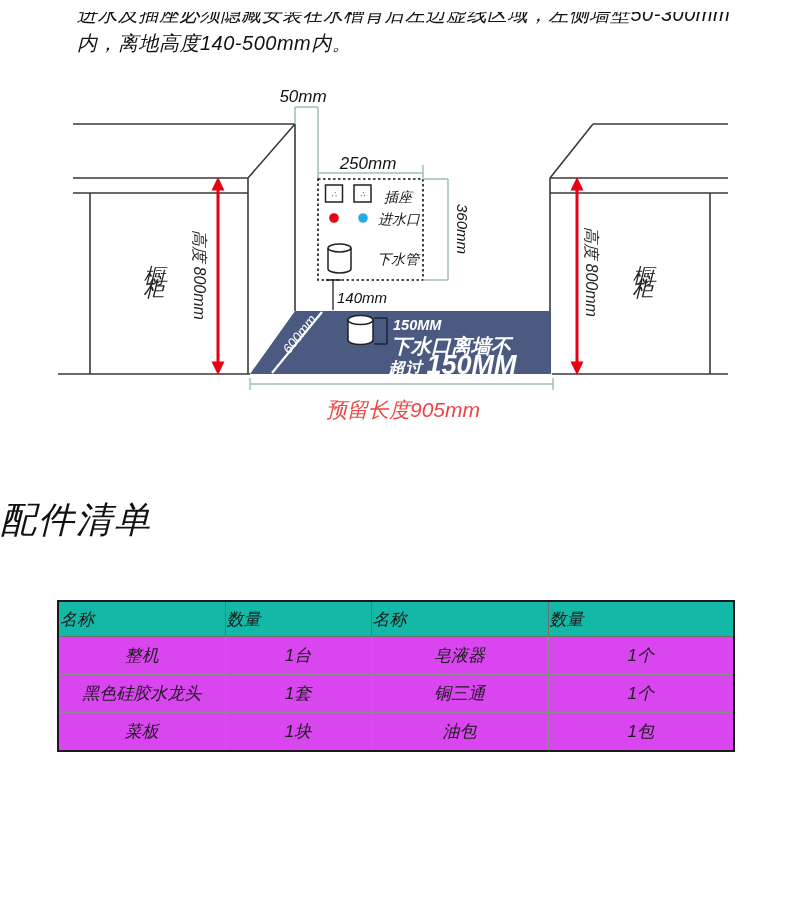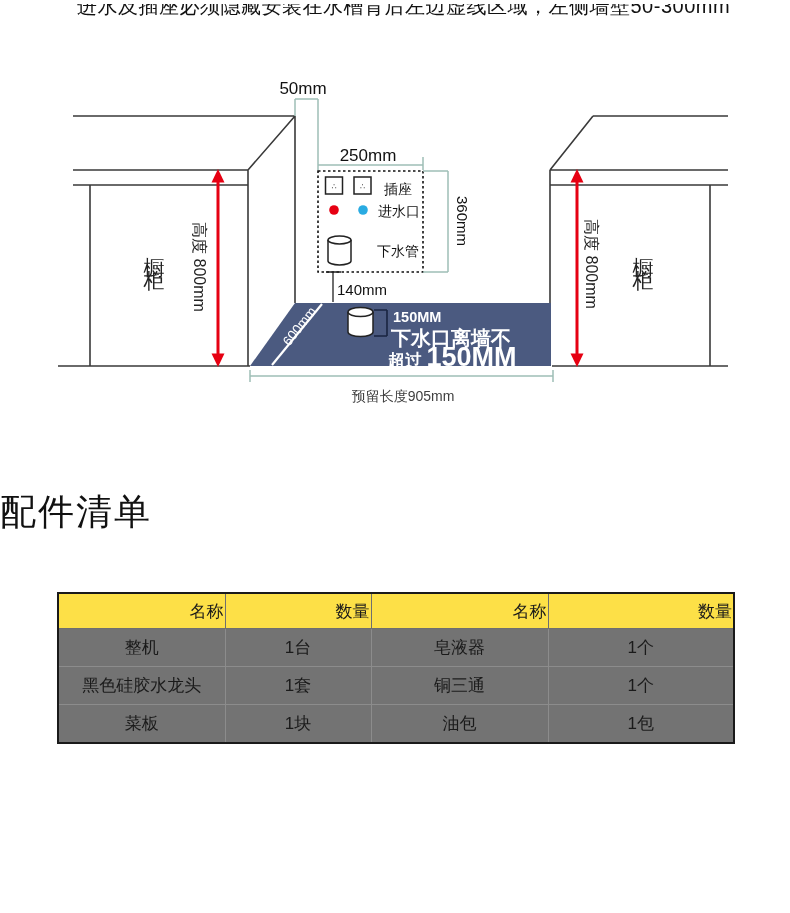--- a/index.html
+++ b/index.html
@@ -1,19 +1,19 @@
 <!DOCTYPE html>
 <html><head>
 <meta charset="utf-8">
 <style>
   html,body { margin:0; padding:0; background:#ffffff; }
   .page {
-    position:relative; width:790px; height:772px; margin:4px auto;
+    position:relative; width:790px; height:772px; margin:12px auto;
     background:#ffffff; overflow:hidden;
-    font-family:"Liberation Sans", sans-serif; color:#111;
+    font-family:"Liberation Sans", sans-serif; color:#111;font-style:italic;
   }
   
   .intro {
     position:absolute; top:-12px; left:77px; width:660px;
     font-size:20px; line-height:29px; color:#111; letter-spacing:0.5px;
   }
   
   .diagram { position:absolute; top:0; left:0; }
   .diagram text { font-family:"Liberation Sans", sans-serif; }
   
@@ -22,48 +22,49 @@
     font-size:21px; letter-spacing:14px; color:#222; white-space:nowrap;
   }
   
   .rot {
     position:absolute; width:100px; text-align:center; white-space:nowrap;
     font-size:16px; color:#222; transform:rotate(90deg); transform-origin:center;
     line-height:24px;
   }
   .reserved {
     position:absolute; left:250px; top:384px; width:306px;
-    text-align:center; font-size:14px; color:#404040;
+    text-align:center; font-size:21px; color:#ef4444;
   }
   .title {
     position:absolute; top:484px; left:0; width:790px; margin:0;
     text-align:left; font-size:36px; font-weight:400; letter-spacing:2px; color:#111;
   }
   
   .parts {
     position:absolute; left:57px; top:588px; width:676px;
     border-collapse:collapse; border:2px solid #1a1a1a;
     font-size:17px; color:#1a1a1a; table-layout:fixed;
   }
   .parts th {
-    background:#fde047; font-weight:400; height:32px;
-    border:1px solid #6f6f6f; text-align:right;
+    background:#14b8a6; font-weight:400; height:32px;
+    border:1px solid #6f6f6f; text-align:left;
   }
   .parts td {
     height:35px; border:1px solid #8c8c8c; text-align:center;
-    background:#737373;
+    background:#d946ef;
   }
 </style>
 </head>
 <body>
 
 <div class="page">
 
   <div class="intro">
     <div>进水及插座必须隐藏安装在水槽背后左边虚线区域，左侧墙壁50-300mm</div>
+    <div>内，离地高度140-500mm内。</div>
   </div>
 
   <svg class="diagram" width="790" height="430" viewBox="0 0 790 430">
 
     <path d="M73,112 H295 M295,112 L248,166 M73,166 H248 M73,181 H248 M90,181 V362 M248,166 V362 M295,112 V299 M58,362 H250" fill="none" stroke="#3a3a3a" stroke-width="1.6"></path>
 
     <path d="M593,112 H728 M593,112 L550,166 M550,166 H728 M550,181 H728 M550,166 V362 M710,181 V362 M552,362 H728" fill="none" stroke="#3a3a3a" stroke-width="1.6"></path>
 
     <polygon points="295,299 551,299 551,362 250,362" fill="#4b5a80"></polygon>
 

